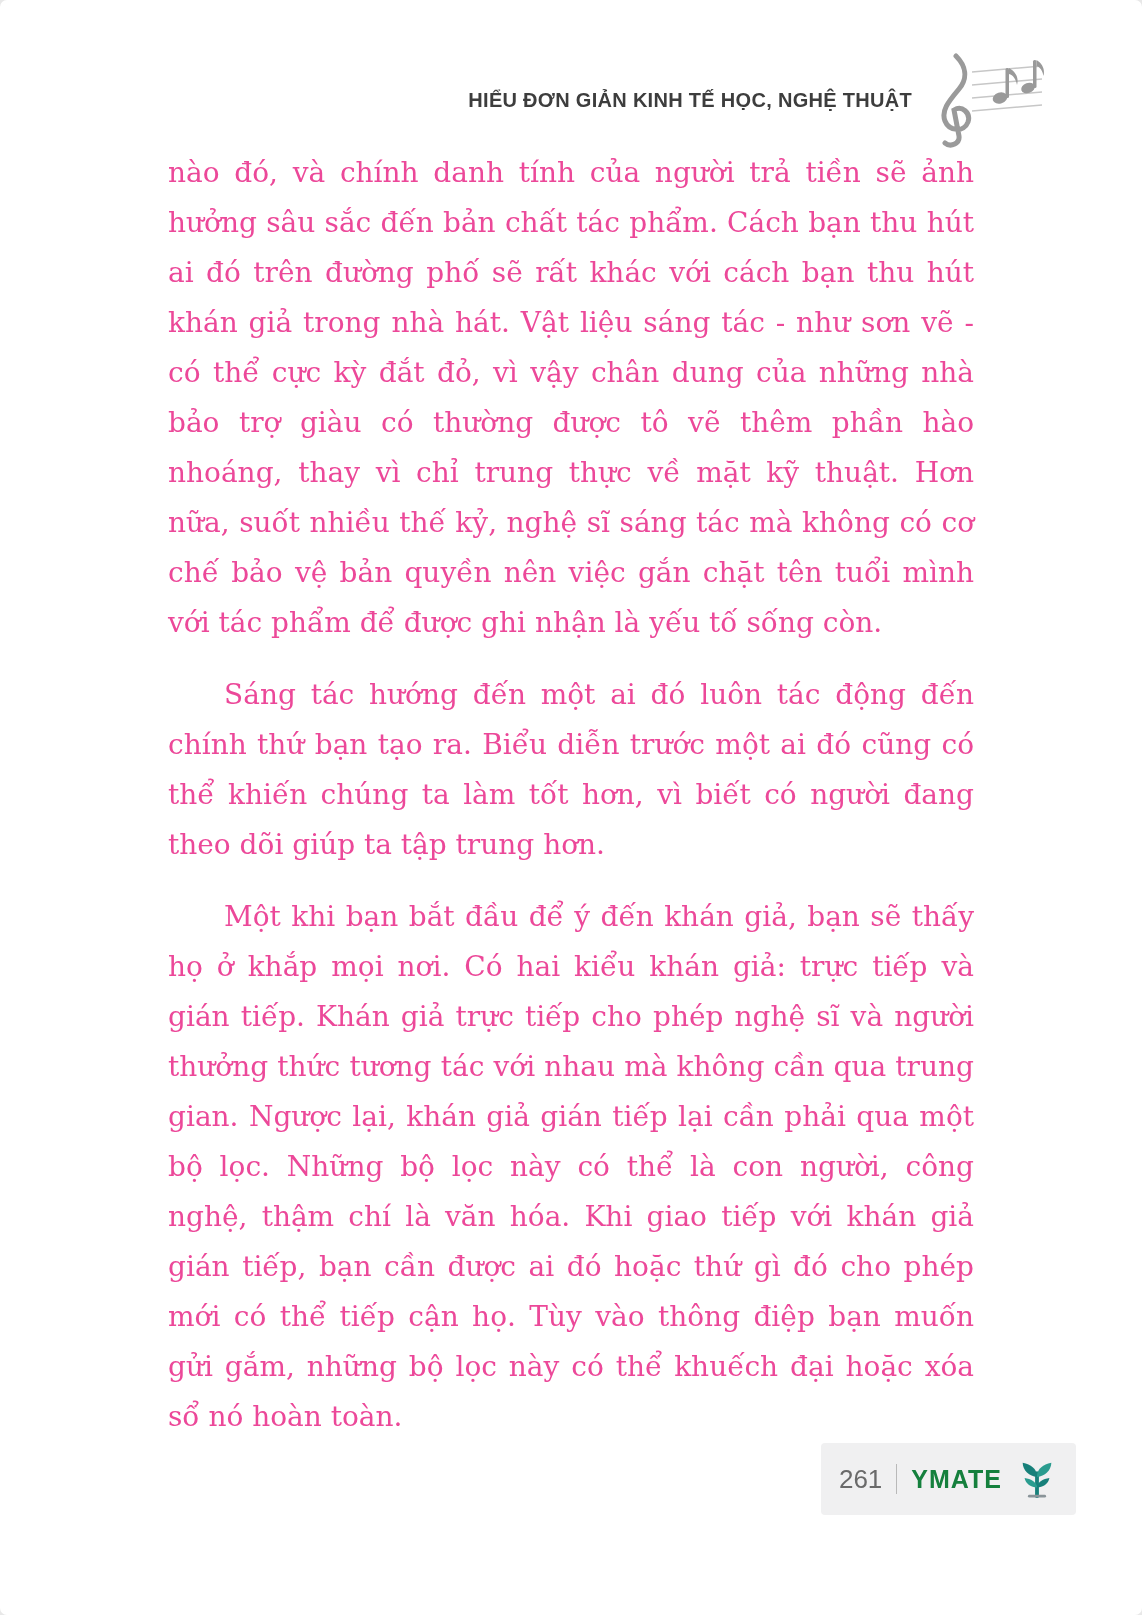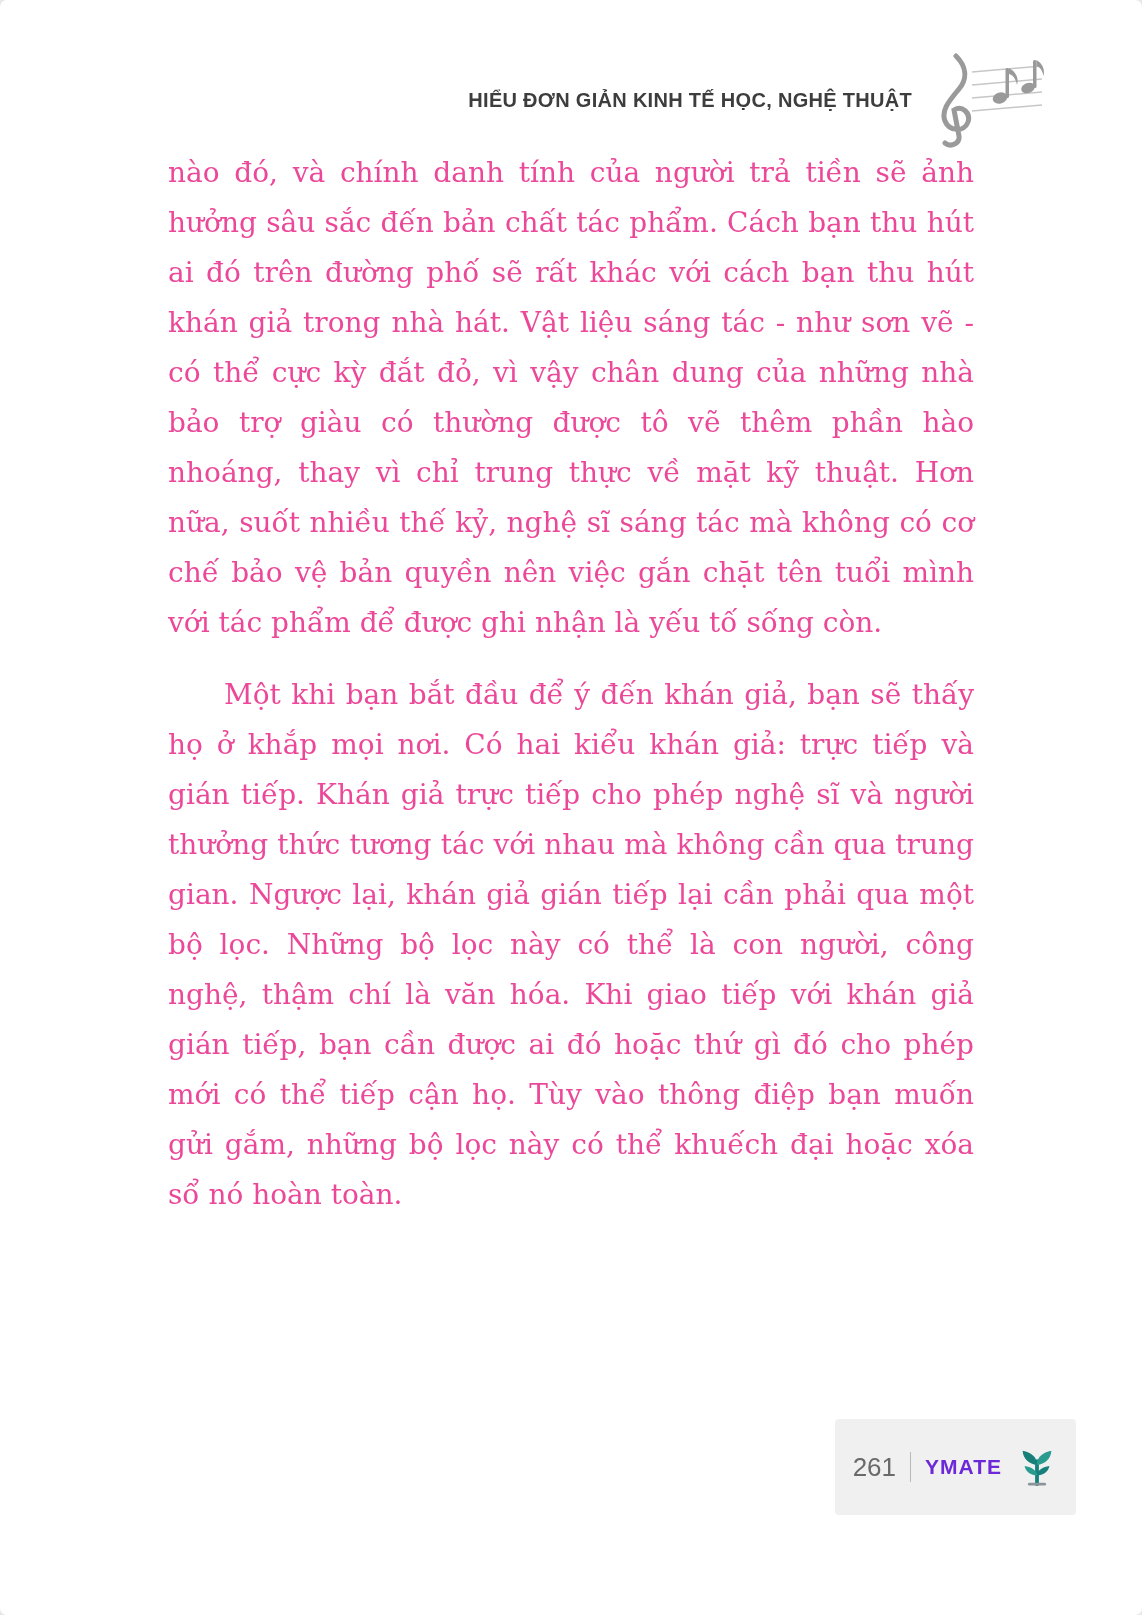--- a/index.html
+++ b/index.html
@@ -40,36 +40,36 @@
   }
   .body-text p{margin:0 0 22px 0;}
   .body-text p.indent{text-indent:56px;}
   
   .footer{
     position:absolute;
     right:66px; bottom:100px;
     display:flex; align-items:center; gap:14px;
     background:#f0f0f1;
     border-radius:4px;
-    padding:28px 18px;
+    padding:16px 18px;
   }
   .page-number{
     font-family:"Liberation Sans", sans-serif;
     font-size:26px;
     color:#6a6a6a;
   }
   .footer-divider{
     width:1px; height:30px; background:#b9b9b9;
   }
   .brand-name{
     font-family:"Liberation Sans", sans-serif;
     font-weight:700;
-    font-size:21px;
+    font-size:25px;
     letter-spacing:1px;
-    color:#6d28d9;
+    color:#15803d;
     text-align:right;
   }
   .brand-logo{line-height:0;}
 </style>
 </head>
 <body>
 
 <div class="page">
 
   <div class="header">
@@ -98,20 +98,21 @@
           <ellipse cx="102" cy="36" rx="7" ry="5" transform="rotate(-18 102 36)"></ellipse>
           <rect x="107" y="8" width="3.5" height="28" rx="1.5"></rect>
           <path d="M110.5 8 C117 12 119 18 117.5 24 C116.5 18.5 114 15 110.5 14 Z"></path>
         </g>
       </svg>
     </div>
   </div>
 
   <div class="body-text">
     <p>nào đó, và chính danh tính của người trả tiền sẽ ảnh hưởng sâu sắc đến bản chất tác phẩm. Cách bạn thu hút ai đó trên đường phố sẽ rất khác với cách bạn thu hút khán giả trong nhà hát. Vật liệu sáng tác - như sơn vẽ - có thể cực kỳ đắt đỏ, vì vậy chân dung của những nhà bảo trợ giàu có thường được tô vẽ thêm phần hào nhoáng, thay vì chỉ trung thực về mặt kỹ thuật. Hơn nữa, suốt nhiều thế kỷ, nghệ sĩ sáng tác mà không có cơ chế bảo vệ bản quyền nên việc gắn chặt tên tuổi mình với tác phẩm để được ghi nhận là yếu tố sống còn.</p>
+    <p class="indent">Sáng tác hướng đến một ai đó luôn tác động đến chính thứ bạn tạo ra. Biểu diễn trước một ai đó cũng có thể khiến chúng ta làm tốt hơn, vì biết có người đang theo dõi giúp ta tập trung hơn.</p>
     <p class="indent">Một khi bạn bắt đầu để ý đến khán giả, bạn sẽ thấy họ ở khắp mọi nơi. Có hai kiểu khán giả: trực tiếp và gián tiếp. Khán giả trực tiếp cho phép nghệ sĩ và người thưởng thức tương tác với nhau mà không cần qua trung gian. Ngược lại, khán giả gián tiếp lại cần phải qua một bộ lọc. Những bộ lọc này có thể là con người, công nghệ, thậm chí là văn hóa. Khi giao tiếp với khán giả gián tiếp, bạn cần được ai đó hoặc thứ gì đó cho phép mới có thể tiếp cận họ. Tùy vào thông điệp bạn muốn gửi gắm, những bộ lọc này có thể khuếch đại hoặc xóa sổ nó hoàn toàn.</p>
   </div>
 
   <div class="footer">
     <span class="page-number">261</span>
     <span class="footer-divider"></span>
     <span class="brand-name">YMATE</span>
     <span class="brand-logo">
       <svg width="42" height="40" viewBox="0 0 44 40">
         <path d="M22 38 L22 14" stroke="#17807a" stroke-width="4" stroke-linecap="round" fill="none"></path>

